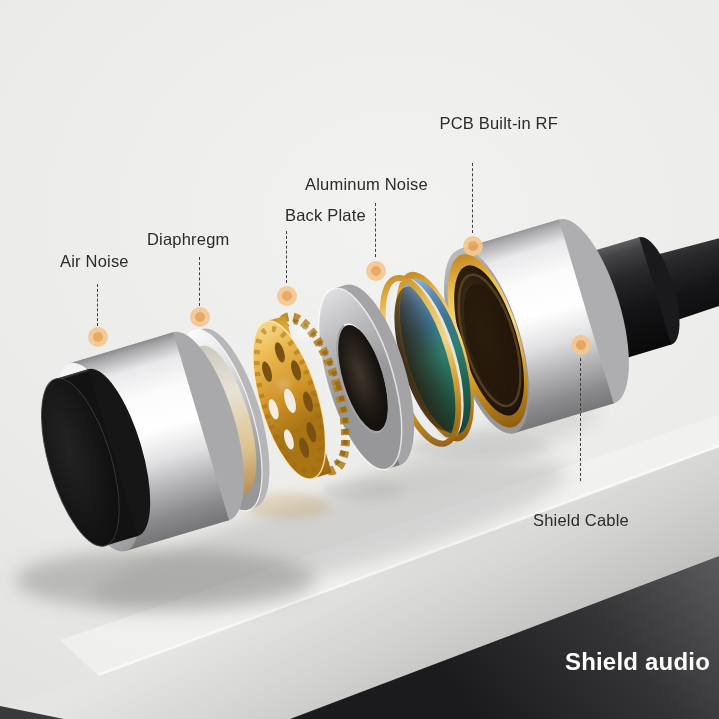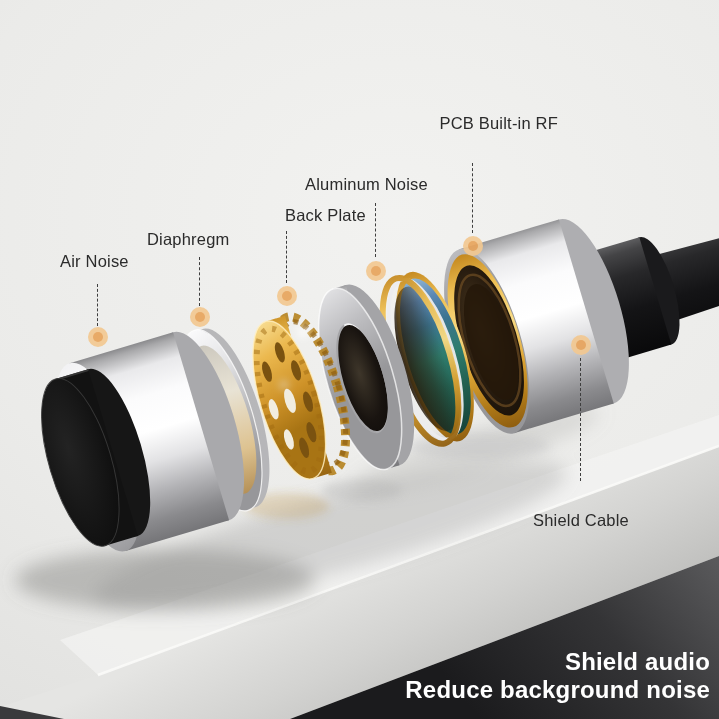--- a/index.html
+++ b/index.html
@@ -294,16 +294,15 @@
   <span class="dot"></span>
   <span class="dash"></span>
   <span class="callout center lbl">
     <br>
     <span>Shield Cable</span>
   </span>
 </div>
 
 <div class="tagline">
   <span>Shield audio</span><br>
-  <span>Reduce background noise</span>
 </div>
 
 </div>
 
 </body></html>

